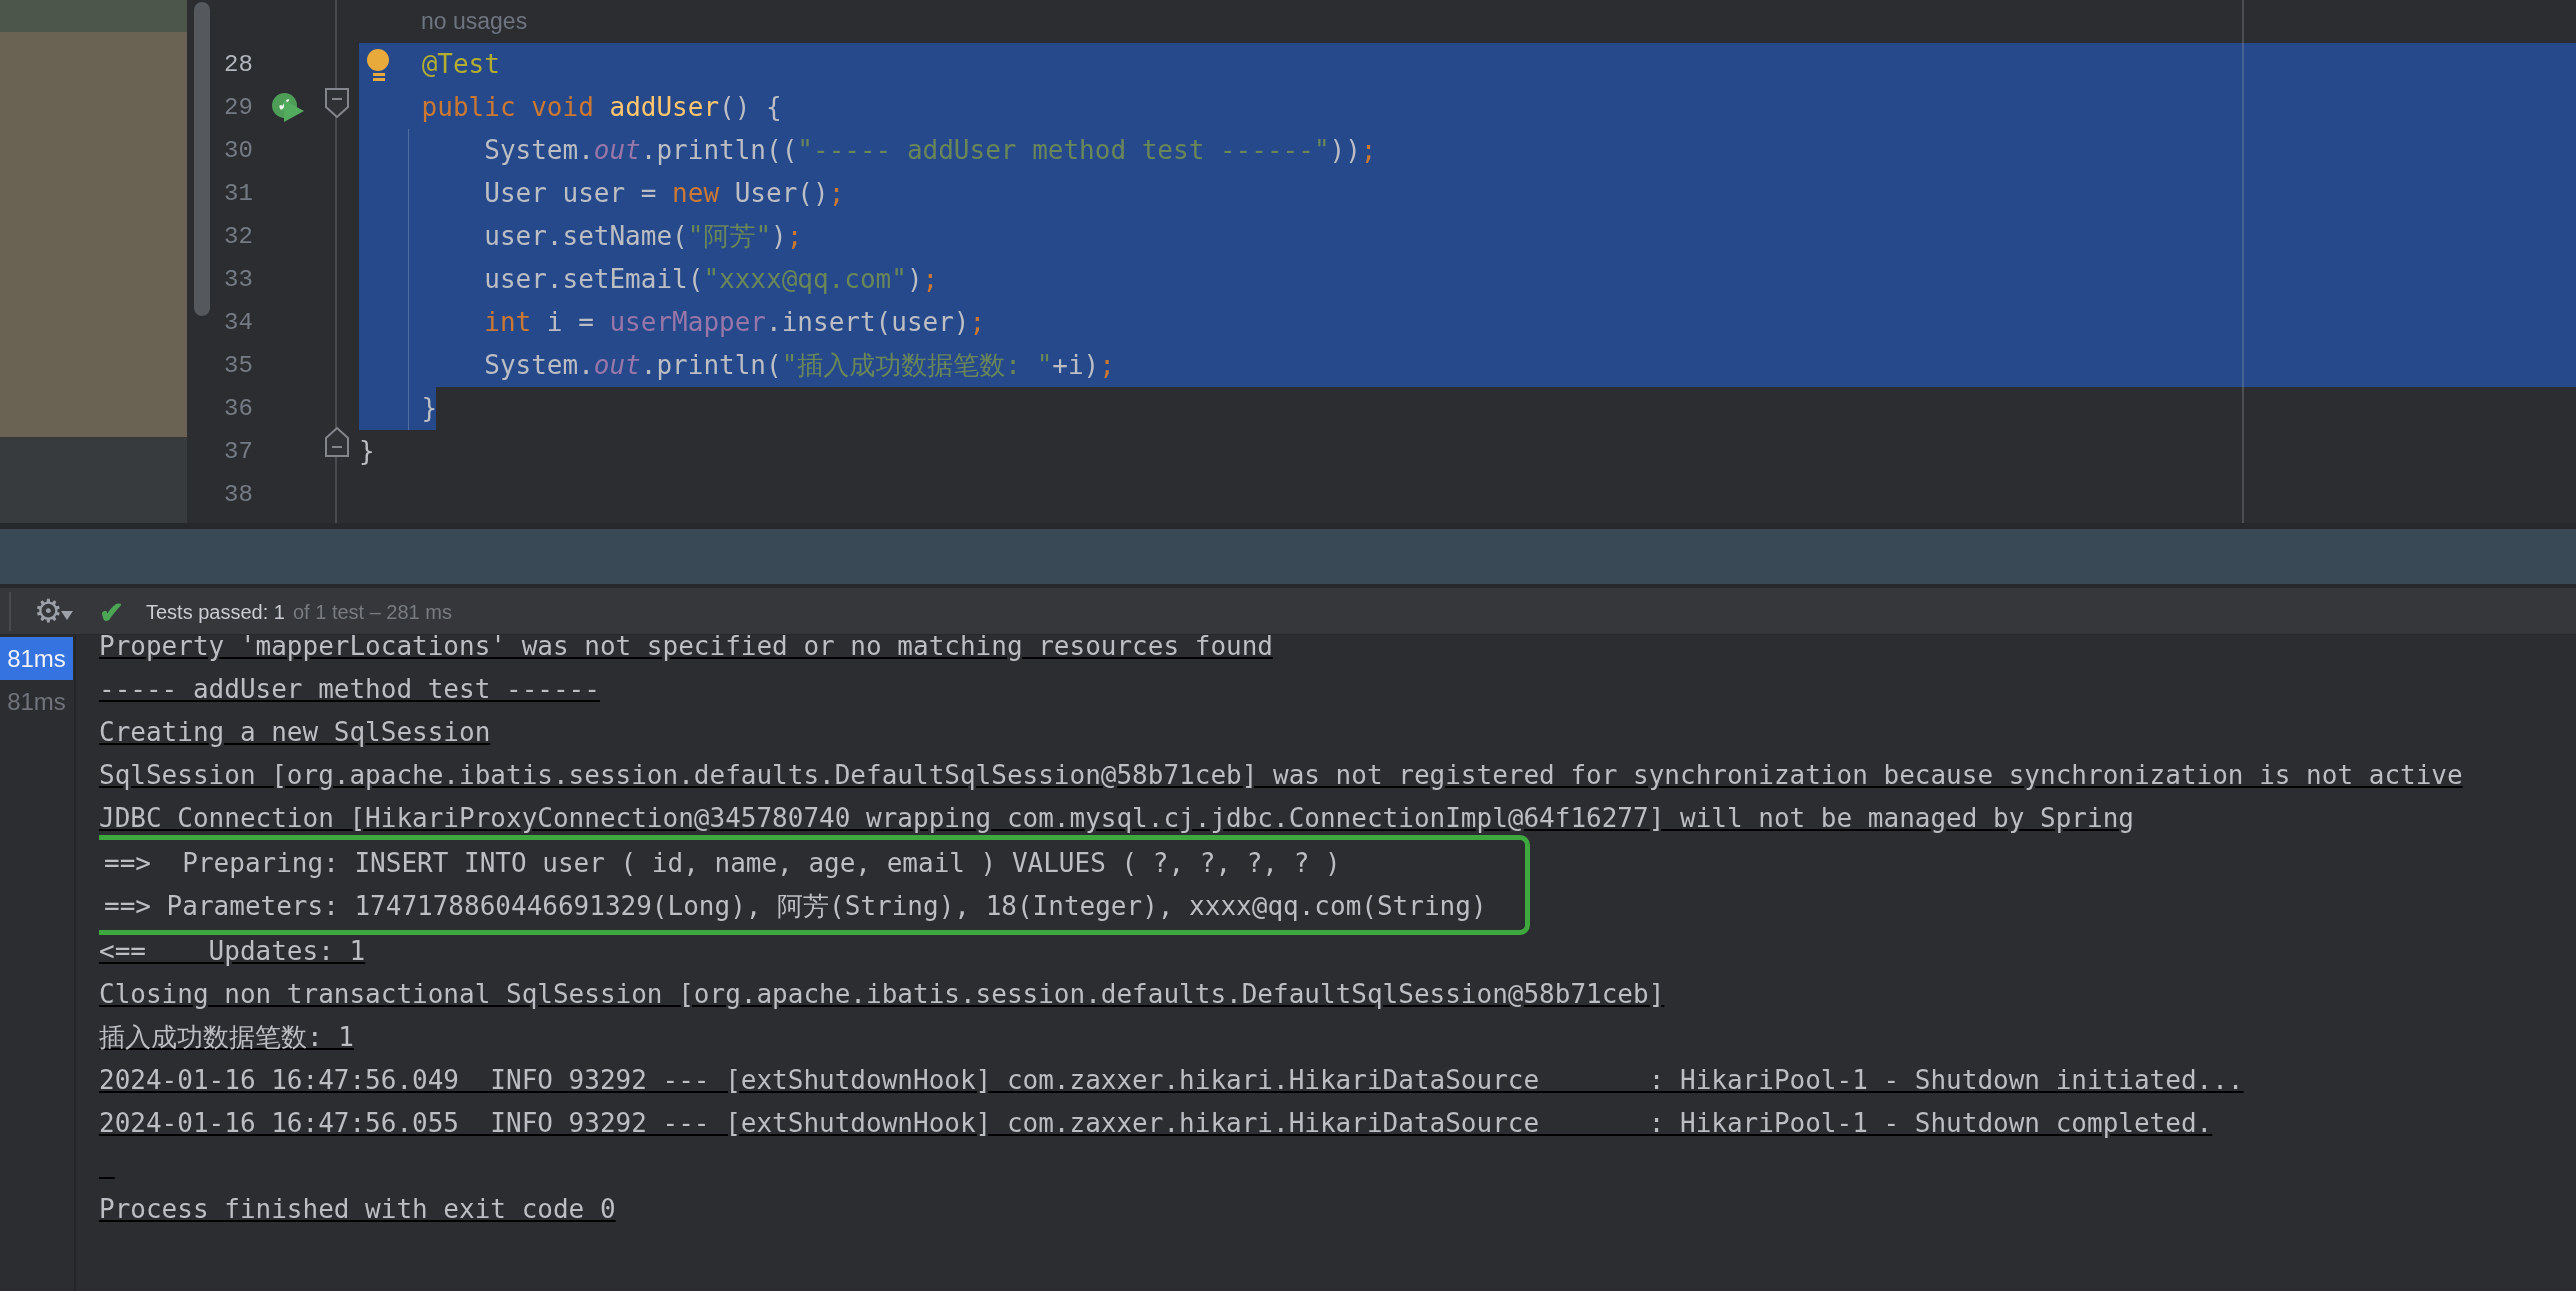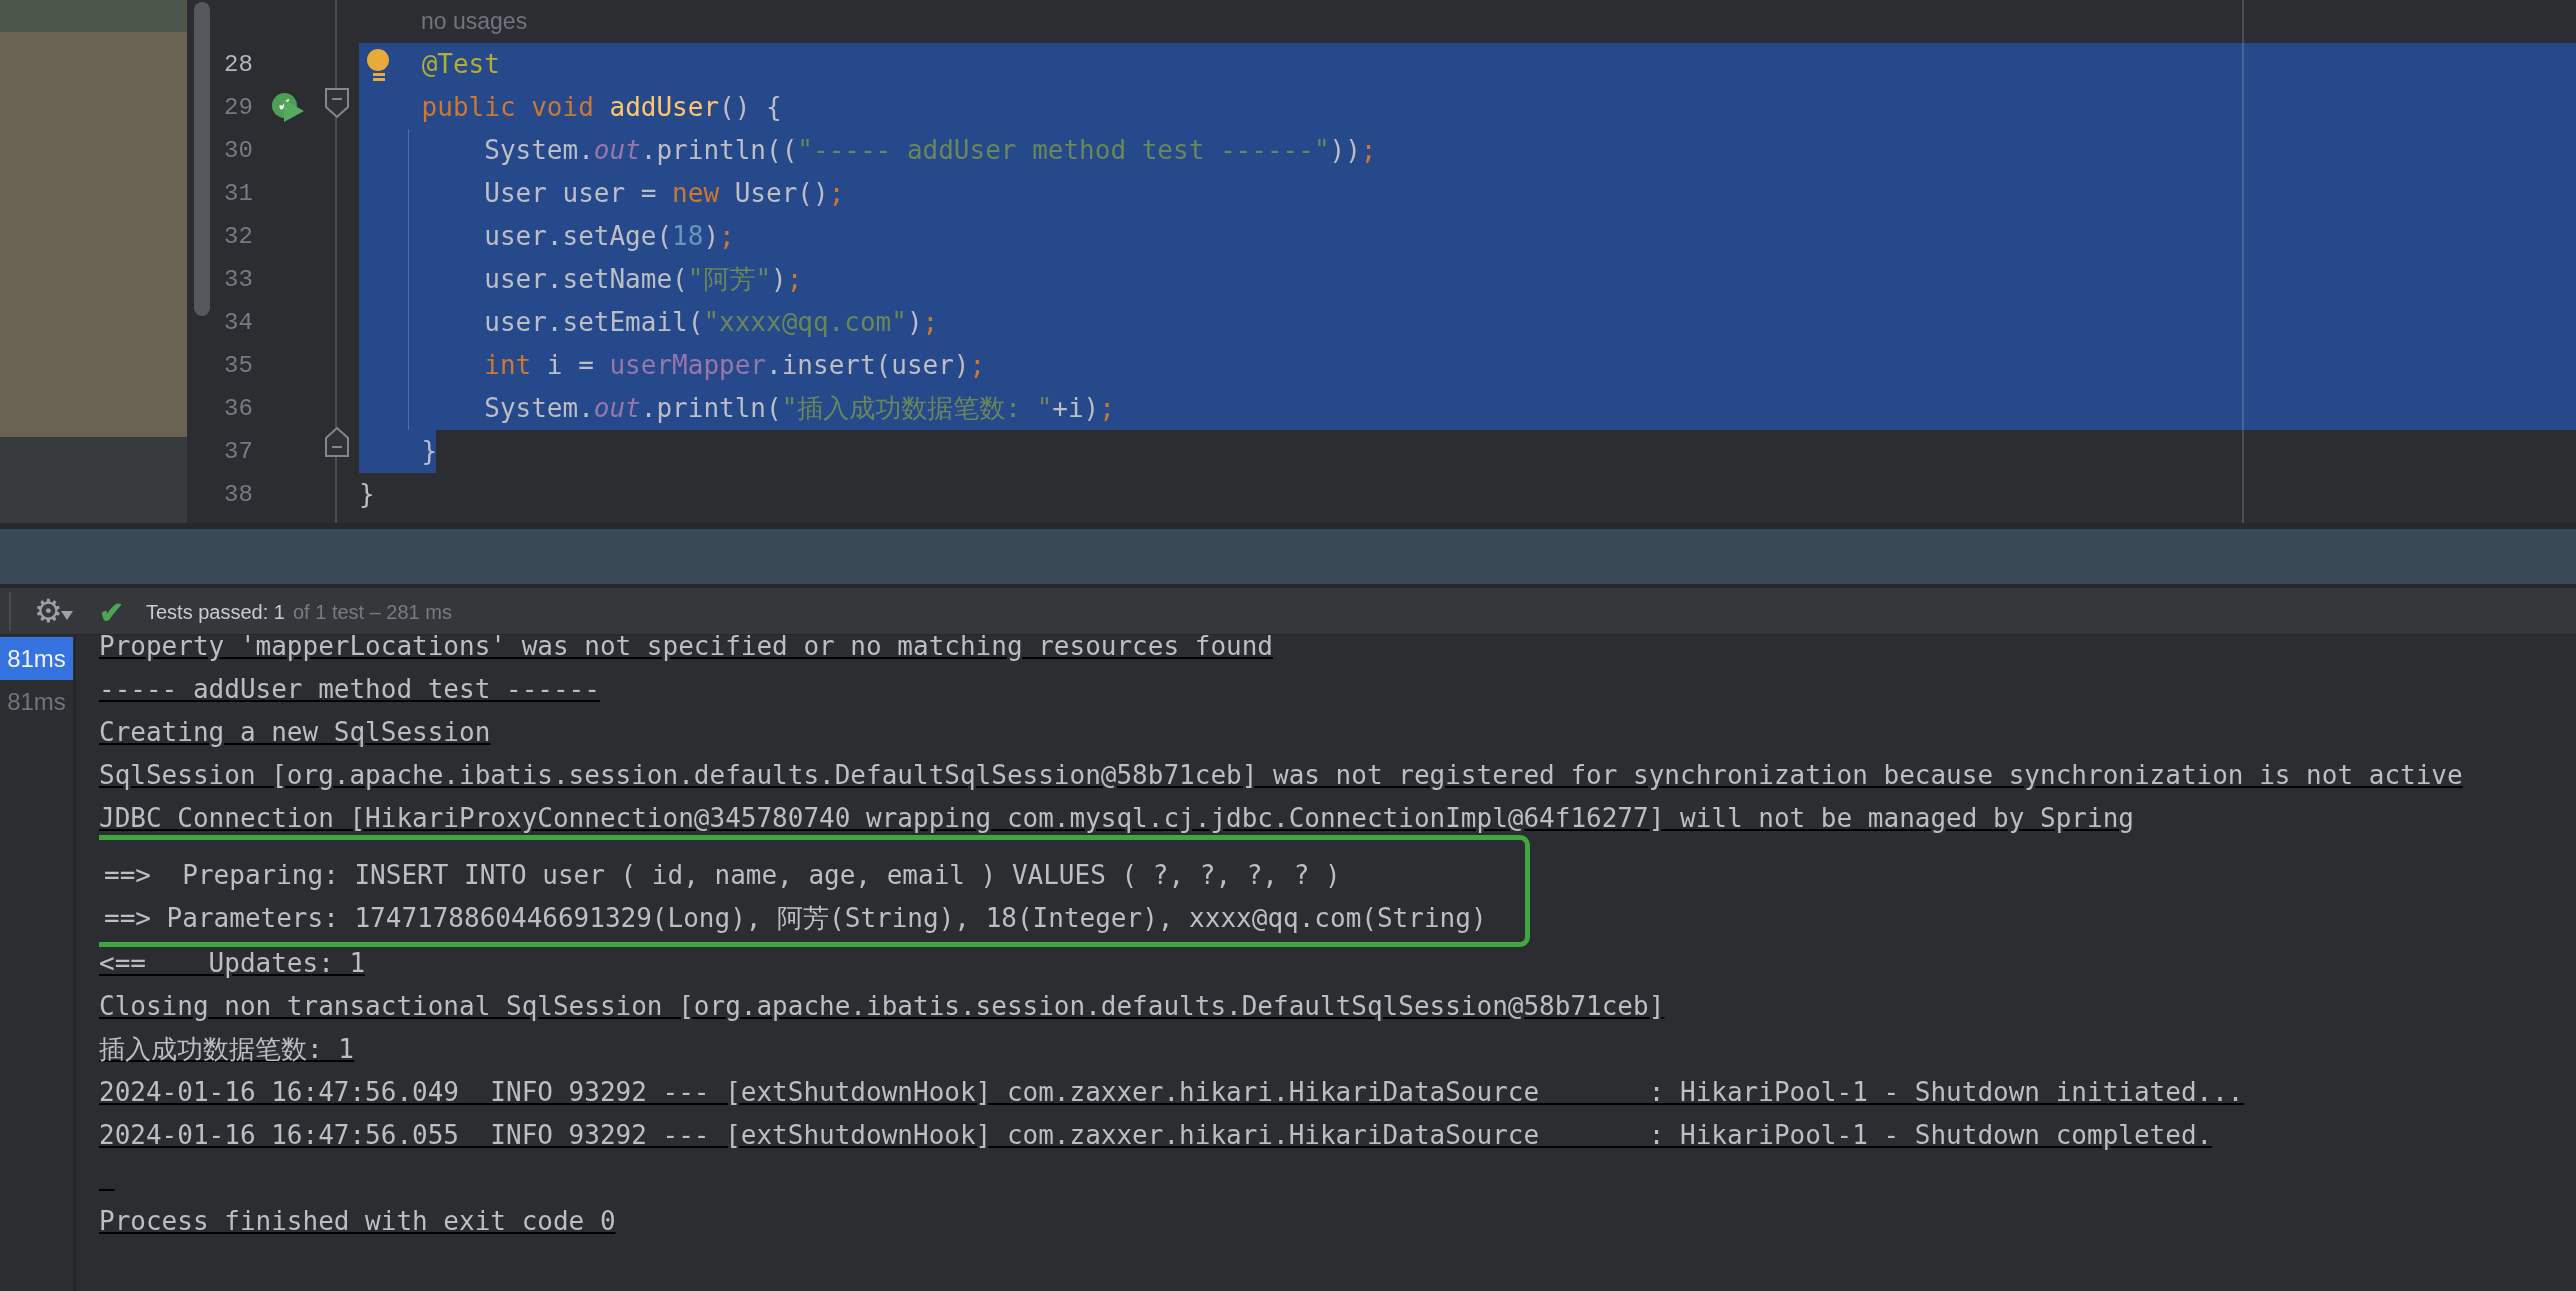--- a/index.html
+++ b/index.html
@@ -67,21 +67,21 @@
   #console{left:0;top:635px;width:2576px;height:657px;background:#2B2D30;overflow:hidden;}
   #duration-col{left:0;top:2px;width:73px;}
   .duration-row{height:43px;line-height:43px;text-align:center;font-size:24px;color:#70747C;}
   .duration-row.selected{background:#3573E1;color:#F2F4F7;}
   #console-divider{left:74px;top:0;width:2px;height:657px;background:#232527;}
   #console-text{left:99px;top:0;right:0;bottom:0;overflow:hidden;text-decoration:underline;}
   .console-line{height:43px;line-height:43px;white-space:pre;
       font-family:"DejaVu Sans Mono",monospace;font-size:26px;color:#BCBEC4;}
   #pre-box .console-line:first-child{margin-top:-10px;}
   #sql-box{border:5px solid #3EA83E;border-radius:10px;display:inline-block;
-      margin:-5px 0 -5px -16px;padding:14px 30px 2px 16px;min-width:1391px;}
+      margin:-5px 0 -5px -16px;padding:2px 30px 2px 16px;min-width:1391px;}
 </style>
 </head>
 <body>
 
 <div class="abs" id="editor">
 
   <div class="abs" id="left-strip">
     <div class="strip-a"></div>
     <div class="strip-b"></div>
     <div class="strip-c"></div>
@@ -107,21 +107,20 @@
 
   <div class="abs" id="code-area">
     <div id="no-usages-row">
       <span id="no-usages-label">no usages</span>
     </div>
     <div id="code-lines">
         <div class="code-row sel-full"><span class="code-text"><span class="tk-d">    </span><span class="tk-an">@Test</span></span></div>
         <div class="code-row sel-full"><span class="code-text"><span class="tk-k">    public</span><span class="tk-d"> </span><span class="tk-k">void</span><span class="tk-d"> </span><span class="tk-m">addUser</span><span class="tk-d">() {</span></span></div>
         <div class="code-row sel-full"><span class="code-text"><span class="tk-d">        System.</span><span class="tk-fi">out</span><span class="tk-d">.println((</span><span class="tk-s">"----- addUser method test ------"</span><span class="tk-d">))</span><span class="tk-sc">;</span></span></div>
         <div class="code-row sel-full"><span class="code-text"><span class="tk-d">        User user = </span><span class="tk-k">new</span><span class="tk-d"> User()</span><span class="tk-sc">;</span></span></div>
-        <div class="code-row sel-full"><span class="code-text"><span class="tk-d">        user.setAge(</span><span class="tk-n">18</span><span class="tk-d">)</span><span class="tk-sc">;</span></span></div>
         <div class="code-row sel-full"><span class="code-text"><span class="tk-d">        user.setName(</span><span class="tk-s">"阿芳"</span><span class="tk-d">)</span><span class="tk-sc">;</span></span></div>
         <div class="code-row sel-full"><span class="code-text"><span class="tk-d">        user.setEmail(</span><span class="tk-s">"xxxx@qq.com"</span><span class="tk-d">)</span><span class="tk-sc">;</span></span></div>
         <div class="code-row sel-full"><span class="code-text"><span class="tk-k">        int</span><span class="tk-d"> i = </span><span class="tk-f">userMapper</span><span class="tk-d">.insert(user)</span><span class="tk-sc">;</span></span></div>
         <div class="code-row sel-full"><span class="code-text"><span class="tk-d">        System.</span><span class="tk-fi">out</span><span class="tk-d">.println(</span><span class="tk-s">"插入成功数据笔数: "</span><span class="tk-d">+i)</span><span class="tk-sc">;</span></span></div>
         <div class="code-row"><div class="sel-part"></div><span class="code-text"><span class="tk-d">    }</span></span></div>
         <div class="code-row"><span class="code-text"><span class="tk-d">}</span></span></div>
       </div>
   </div>
 
   <div class="abs" id="indent-guide"></div>

